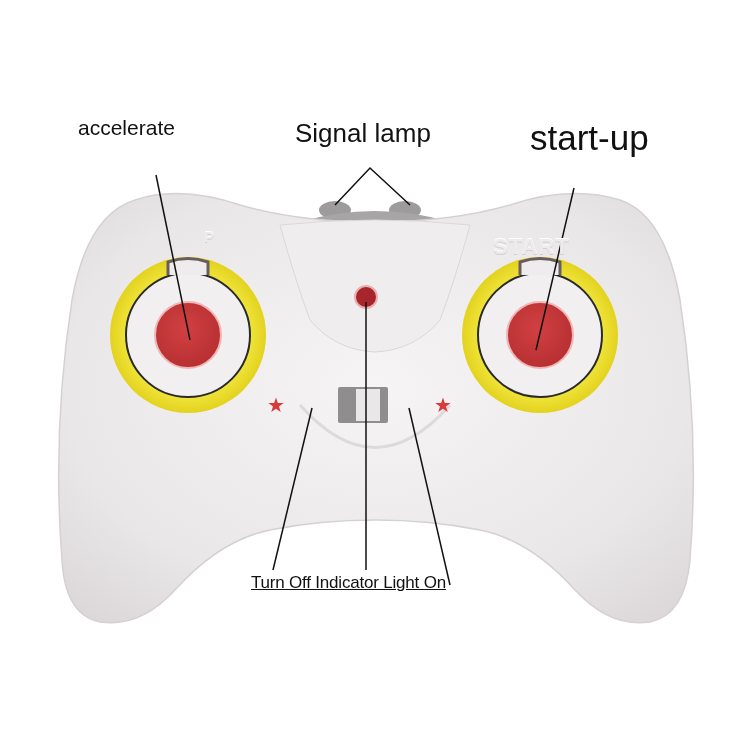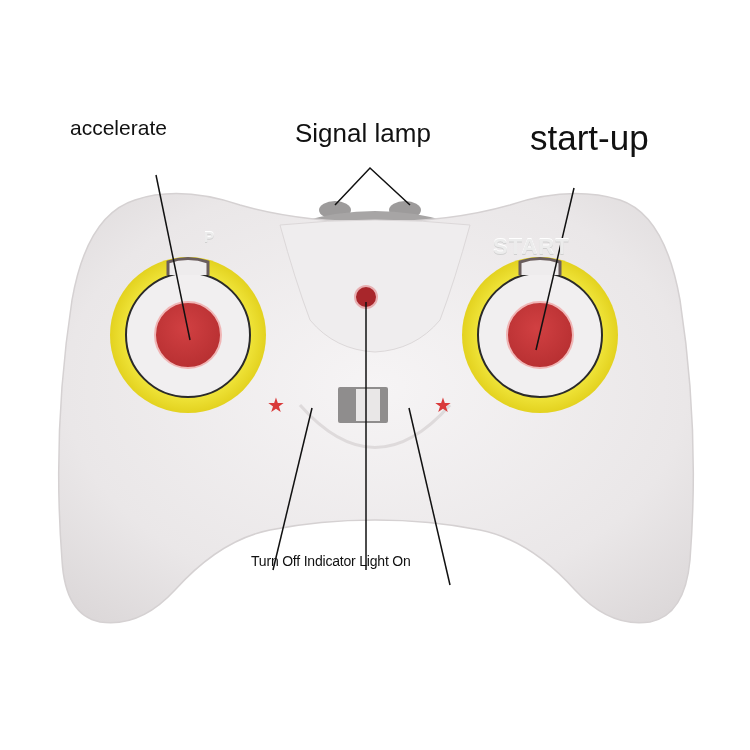--- a/index.html
+++ b/index.html
@@ -1,23 +1,23 @@
 <!DOCTYPE html>
 <html><head>
 <meta charset="utf-8">
 <style>
   html, body { margin: 0; padding: 0; background: #ffffff; }
   body { width: 750px; height: 750px; position: relative; overflow: hidden;
          font-family: "Liberation Sans", "DejaVu Sans", sans-serif; }
   svg.stage { position: absolute; left: 0; top: 0; }
   .label { position: absolute; color: #111; white-space: nowrap; }
-  .label-accelerate { left: 70px; top: 116px; font-size: 21px; }
+  .label-accelerate { left: 78px; top: 116px; font-size: 21px; }
   .label-signal { left: 295px; top: 118px; font-size: 26px; text-align: center; }
   .label-startup { left: 530px; top: 118px; font-size: 35px; }
-  .label-bottom { left: 251px; top: 553px; font-size: 14px; letter-spacing: -0.2px; }
+  .label-bottom { left: 251px; top: 573px; font-size: 17px; letter-spacing: -0.2px; text-decoration: underline; }
   .embossed { position: absolute; color: #ececec; font-weight: bold;
               text-shadow: 0 1px 0 #d0d0d0, 0 -1px 0 #ffffff; }
   .emb-p { left: 204px; top: 228px; font-size: 15px; }
   .emb-start { left: 493px; top: 234px; font-size: 22px; letter-spacing: 1px; }
 </style>
 </head>
 <body>
 
 <svg class="stage" width="750" height="750" viewBox="0 0 750 750">
   <defs>

